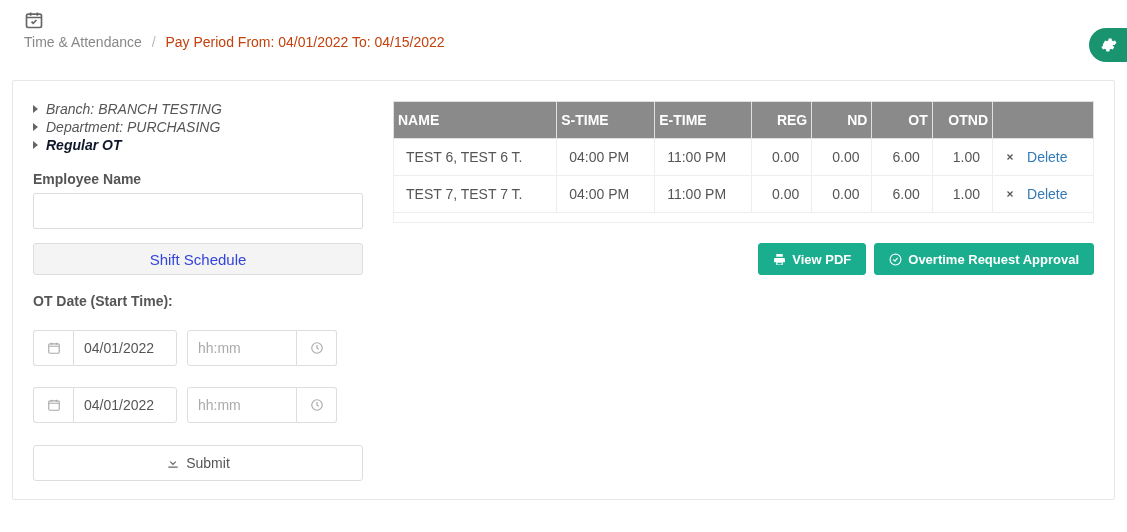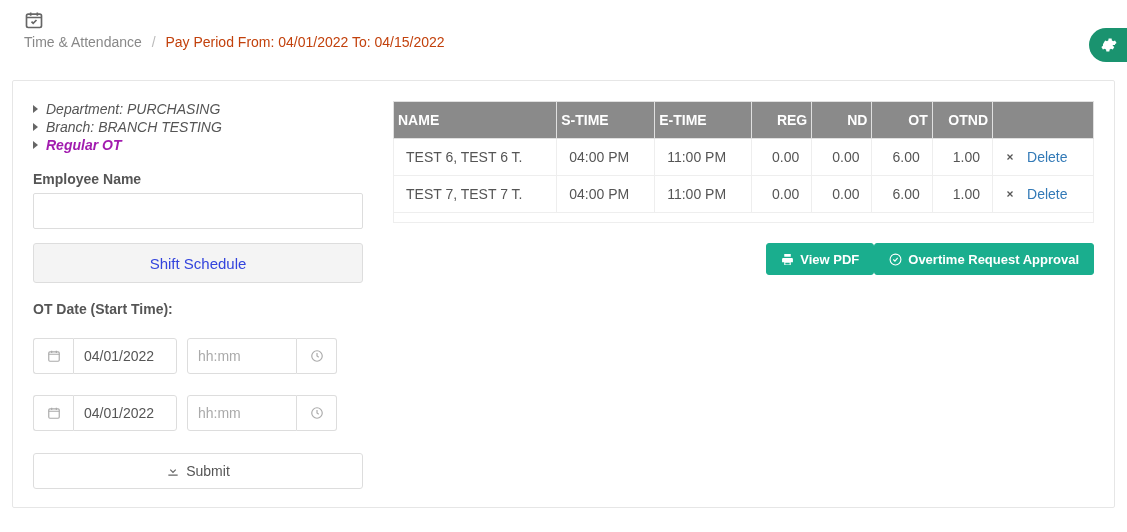--- a/index.html
+++ b/index.html
@@ -16,50 +16,50 @@
   .breadcrumb .emph{font-weight:400;color:#c2410c}
 
   .panel{border:1px solid #e6e6e6;border-radius:2px;margin:30px 0 0 0;padding:20px 20px 18px 20px;display:flex;gap:30px;align-items:flex-start}
 
   .left{width:330px;flex:0 0 330px}
   .right{flex:1}
 
   .info-line{font-style:italic;color:#555;display:flex;align-items:center;gap:6px;margin-bottom:2px}
   .info-red{color:#d9534f;font-weight:600}
   .caret{display:inline-block;width:0;height:0;border-top:4px solid transparent;border-bottom:4px solid transparent;border-left:5px solid #666;margin-right:2px}
-  .strong-i{font-style:italic;font-weight:700;color:#a21caf}
+  .strong-i{font-style:italic;font-weight:700;color:#0f172a}
 
   .form-label{display:block;font-weight:600;color:#555;margin:18px 0 6px 0}
   .form-control{width:100%;height:36px;border:1px solid #ddd;background:#fff;border-radius:2px;padding:6px 10px;color:#555;font-size:14px}
   .form-control::placeholder{color:#aaa}
 
   .btn{display:inline-flex;align-items:center;justify-content:center;gap:6px;height:36px;padding:0 14px;border:1px solid #ddd;border-radius:3px;background:#fff;color:#555;font-size:14px;cursor:pointer;text-decoration:none}
   .btn-block{width:100%}
-  .btn-shift{background:#f4f4f4;color:#3344dd;height:40px;font-size:15px}
+  .btn-shift{background:#f4f4f4;color:#3344dd;height:32px;font-size:15px}
   .btn-teal{background:#1aae8e;border-color:#1aae8e;color:#fff;font-weight:600;height:32px;font-size:13px}
 
   .row2{display:flex;gap:10px;margin-top:21px}
   .addon-group{display:flex}
   .addon{width:40px;height:36px;border:1px solid #ddd;display:flex;align-items:center;justify-content:center;background:#fff}
   .addon.left-add{border-radius:3px 0 0 3px;border-right:0}
   .addon.right-add{border-radius:0 3px 3px 0;border-left:0}
   .addon svg{width:14px;height:14px;opacity:.55}
   .date-input{width:104px;border-radius:0 3px 3px 0}
   .time-input{width:110px;border-radius:3px 0 0 3px}
 
   .tbl{width:100%;border-collapse:collapse;font-size:14px}
   .tbl th{background:#8a8a8a;color:#fff;font-weight:700;text-align:left;padding:10px 4px;border:1px solid #e0e0e0}
   .tbl th.num,.tbl td.num{text-align:right}
   .tbl td{padding:10px 12px;border:1px solid #eee;color:#555}
   .tbl tr.sep td{padding:0;height:10px;border:1px solid #eee;background:#fff}
 
   .del-link{color:#337ab7;cursor:pointer;display:inline-flex;align-items:center;gap:12px}
   .del-link svg{width:10px;height:10px}
 
-  .right-actions{display:flex;justify-content:flex-end;gap:0;margin-top:20px}
+  .right-actions{display:flex;justify-content:flex-end;gap:8px;margin-top:20px}
 
   .gear-fab{position:fixed;top:28px;right:0;width:38px;height:34px;background:#1a936f;border-radius:18px 0 0 18px;display:flex;align-items:center;justify-content:center;cursor:pointer;border:none}
   .gear-fab svg{width:18px;height:18px;fill:#fff}
 </style>
 </head>
 <body>
 
 <button class="gear-fab">
   <svg viewBox="0 0 24 24">
       <path d="M12 8a4 4 0 104 4 4 4 0 00-4-4zm9.4 4a7.5 7.5 0 00-.1-1l2.1-1.6-2-3.4-2.5 1a7.6 7.6 0 00-1.7-1l-.4-2.6h-4l-.4 2.6a7.6 7.6 0 00-1.7 1l-2.5-1-2 3.4L5.3 11a7.5 7.5 0 000 2l-2.1 1.6 2 3.4 2.5-1a7.6 7.6 0 001.7 1l.4 2.6h4l.4-2.6a7.6 7.6 0 001.7-1l2.5 1 2-3.4-2.1-1.6a7.5 7.5 0 00.1-1z"></path>
@@ -84,25 +84,25 @@
     <span class="emph">Pay Period From: 04/01/2022 To: 04/15/2022</span>
   </div>
 
   <div class="panel">
 
     <div class="left">
 
 
       <div class="info-line">
           <span class="caret"></span>
-          <span><span>Department: </span><span>PURCHASING</span></span>
+          <span><span>Branch: </span><span>BRANCH TESTING</span></span>
         </div>
       <div class="info-line">
           <span class="caret"></span>
-          <span><span>Branch: </span><span>BRANCH TESTING</span></span>
+          <span><span>Department: </span><span>PURCHASING</span></span>
         </div>
       <div class="info-line">
           <span class="caret"></span>
           <span class="strong-i">Regular OT</span>
         </div>
 
       <label class="form-label">Employee Name</label>
       <input class="form-control" value="" style="">
 
       <div style="margin-top:14px">

